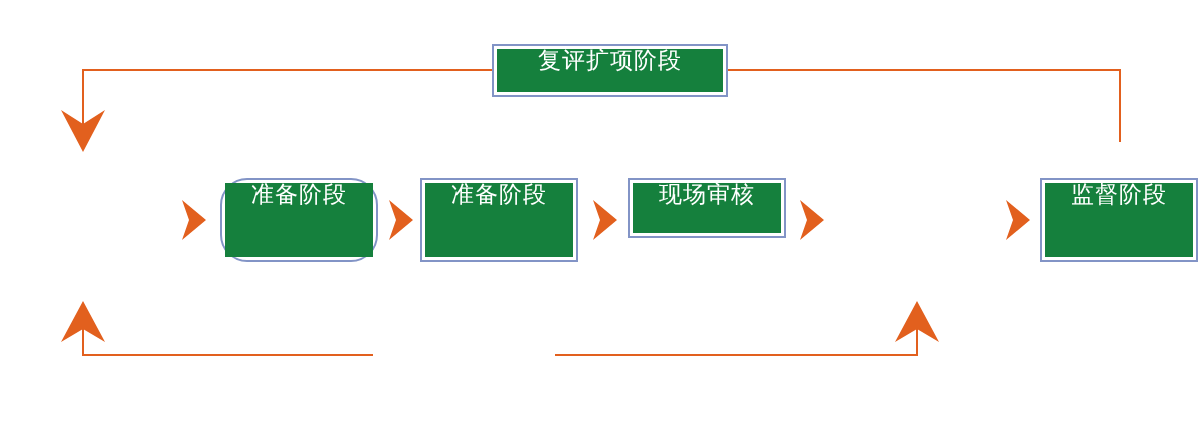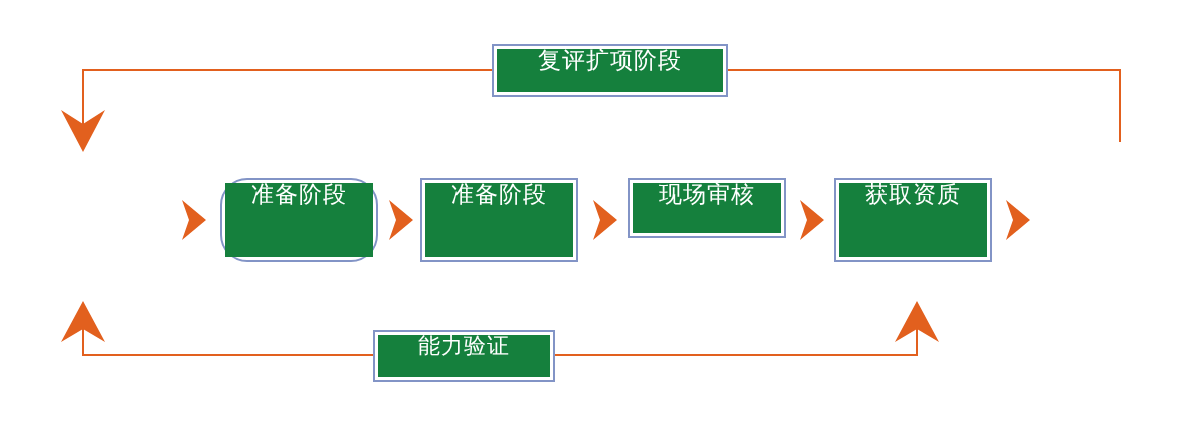--- a/index.html
+++ b/index.html
@@ -117,26 +117,21 @@
       <span class="node-label">准备阶段</span>
     </div>
   </div>
 
   <div class="node" style="left:628px; top:178px; width:158px; height:60px;">
     <div class="node-inner">
       <span class="node-label">现场审核</span>
     </div>
   </div>
 
-  <div class="node" style="left:834px; top:178px; width:158px; height:84px;">
+
+  <div class="node" style="left:1040px; top:178px; width:158px; height:84px;">
     <div class="node-inner">
-      <span class="node-label">获取资质</span>
+      <span class="node-label">监督阶段</span>
     </div>
   </div>
 
 
-  <div class="node small" style="left:373px; top:330px; width:182px; height:52px;">
-    <div class="node-inner">
-      <span class="node-label">能力验证</span>
-    </div>
-  </div>
-
 </div>
 
 </body></html>

